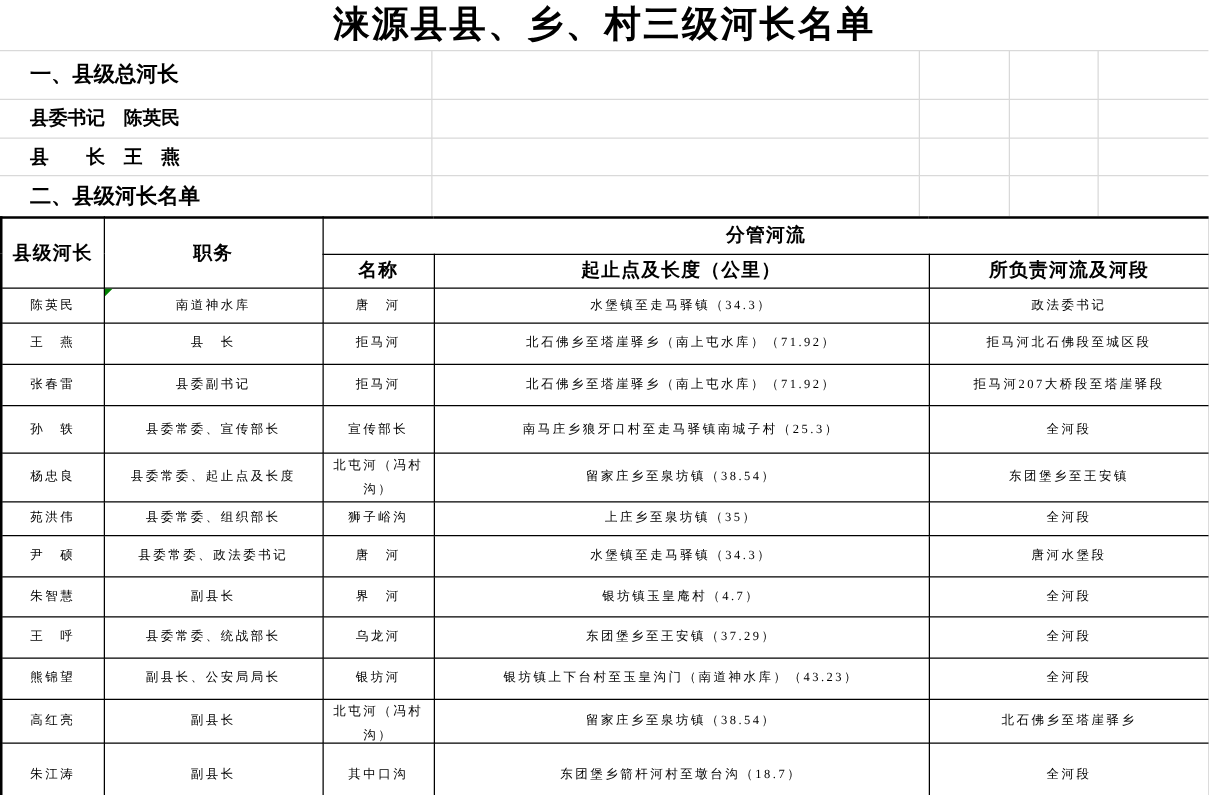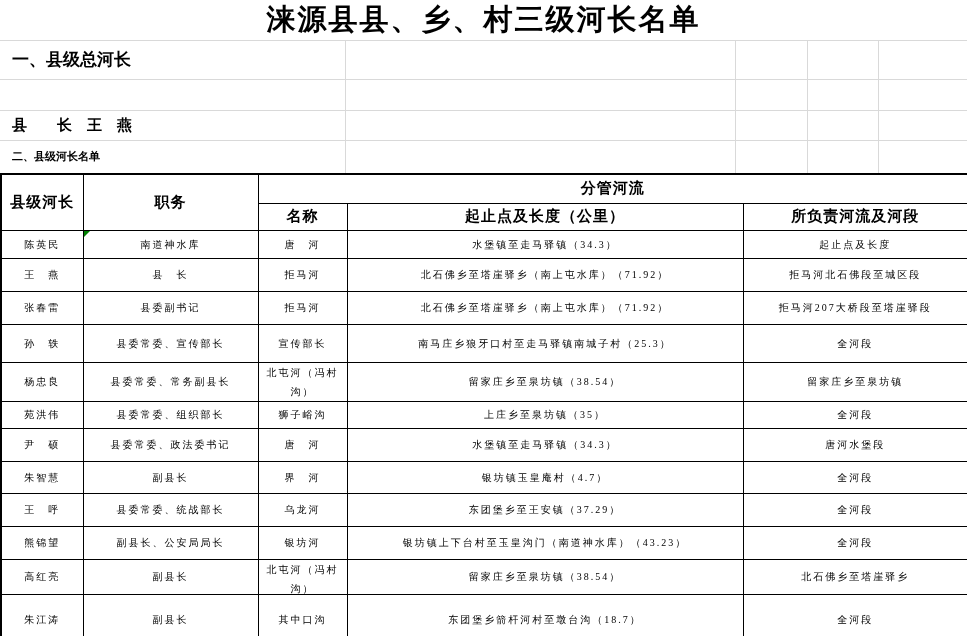--- a/index.html
+++ b/index.html
@@ -16,27 +16,27 @@
   .gridline-h{position:absolute;left:0;width:967px;height:1px;background:#d9d9d9;}
   .gridline-v{position:absolute;top:40px;height:133px;width:1px;background:#d9d9d9;}
   .title-row{
     position:absolute;left:0;top:0;width:967px;height:40px;
     display:flex;align-items:center;justify-content:center;
     font-size:29px;font-weight:bold;letter-spacing:2px;
   }
   .line-row{
     position:absolute;left:0;width:967px;
     display:flex;align-items:center;
-    padding-left:12px;box-sizing:border-box;
+    padding-left:24px;box-sizing:border-box;
     font-weight:bold;
   }
   .sec1{top:40px;height:39px;font-size:17px;}
   .who1{top:79px;height:31px;font-size:15px;font-family:"Liberation Serif", serif;}
   .who2{top:110px;height:30px;font-size:15px;font-family:Liberation Mono, monospace;}
-  .sec2{top:140px;height:33px;font-size:11px;}
+  .sec2{top:140px;height:33px;font-size:17px;}
   
   table.main{
     position:absolute;left:0;top:173px;width:967px;
     border-collapse:collapse;table-layout:fixed;
     border:2px solid #000;
     background:#fff;
   }
   table.main th,table.main td{
     border:1px solid #000;
     text-align:center;vertical-align:middle;
@@ -72,20 +72,21 @@
     <div class="gridline-h" style="top:79px"></div>
     <div class="gridline-h" style="top:110px"></div>
     <div class="gridline-h" style="top:140px"></div>
     <div class="gridline-v" style="left:345px"></div>
     <div class="gridline-v" style="left:735px"></div>
     <div class="gridline-v" style="left:807px"></div>
     <div class="gridline-v" style="left:878px"></div>
 
     <div class="title-row">涞源县县、乡、村三级河长名单</div>
     <div class="line-row sec1">一、县级总河长</div>
+    <div class="line-row who1">县委书记　陈英民</div>
     <div class="line-row who2">县　　长　王　燕</div>
     <div class="line-row sec2">二、县级河长名单</div>
   </div>
 
   <table class="main">
     <colgroup>
       <col style="width:82px">
         <col style="width:175px">
         <col style="width:89px">
         <col style="width:396px">
@@ -102,21 +103,21 @@
         <th>起止点及长度（公里）</th>
         <th>所负责河流及河段</th>
       </tr>
     </thead>
     <tbody>
       <tr style="height:28px">
         <td>陈英民</td>
         <td>南道神水库</td>
         <td>唐　河</td>
         <td>水堡镇至走马驿镇（34.3）</td>
-        <td>起止点及长度</td>
+        <td>政法委书记</td>
       </tr>
       <tr style="height:33px">
         <td>王　燕</td>
         <td>县　长</td>
         <td>拒马河</td>
         <td>北石佛乡至塔崖驿乡（南上屯水库）（71.92）</td>
         <td>拒马河北石佛段至城区段</td>
       </tr>
       <tr style="height:33px">
         <td>张春雷</td>
@@ -127,24 +128,24 @@
       </tr>
       <tr style="height:38px">
         <td>孙　轶</td>
         <td>县委常委、宣传部长</td>
         <td>宣传部长</td>
         <td>南马庄乡狼牙口村至走马驿镇南城子村（25.3）</td>
         <td>全河段</td>
       </tr>
       <tr style="height:39px">
         <td>杨忠良</td>
-        <td>县委常委、常务副县长</td>
+        <td>县委常委、起止点及长度</td>
         <td>北屯河（冯村沟）</td>
         <td>留家庄乡至泉坊镇（38.54）</td>
-        <td>留家庄乡至泉坊镇</td>
+        <td>东团堡乡至王安镇</td>
       </tr>
       <tr style="height:27px">
         <td>苑洪伟</td>
         <td>县委常委、组织部长</td>
         <td>狮子峪沟</td>
         <td>上庄乡至泉坊镇（35）</td>
         <td>全河段</td>
       </tr>
       <tr style="height:33px">
         <td>尹　硕</td>

